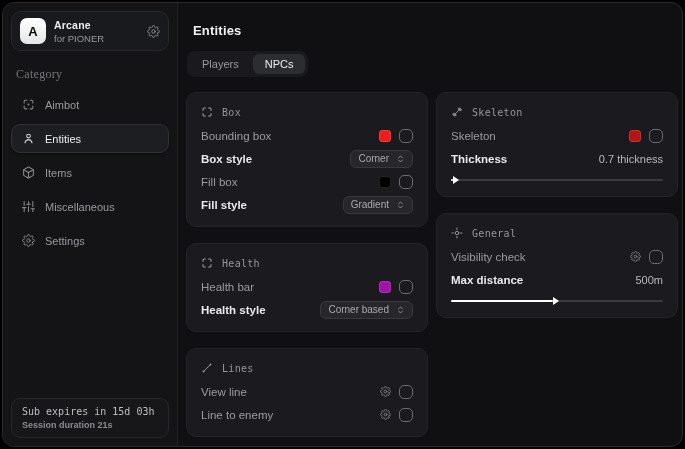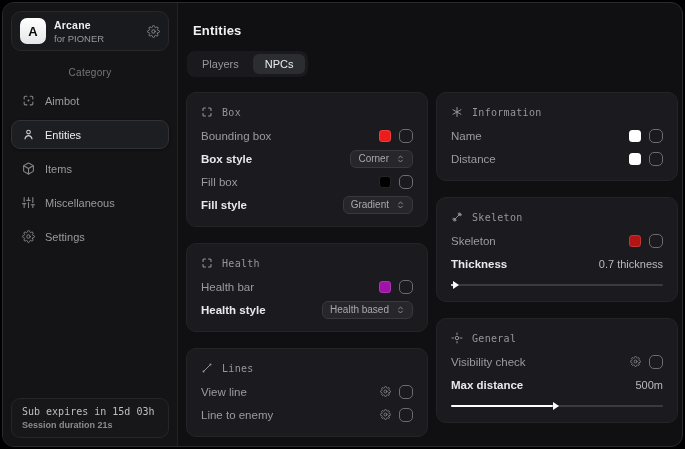--- a/index.html
+++ b/index.html
@@ -6,21 +6,21 @@
   html,body { width:685px; height:449px; background:#000; font-family:"Liberation Sans",sans-serif; overflow:hidden; }
   .window { position:absolute; inset:2px; background:#101013; border:1px solid #2b2b2f; border-radius:12px; display:flex; overflow:hidden; }
 
   
   .sidebar { width:178px; background:#141417; border-right:1px solid #222226; display:flex; flex-direction:column; padding:8px; }
   .app-card { display:flex; align-items:center; gap:8px; background:#191a1d; border:1px solid #27282c; border-radius:10px; padding:6px 8px; }
   .logo { width:26px; height:26px; background:linear-gradient(180deg,#ffffff,#e6e6e9); border-radius:7px; color:#0a0a0a; font-weight:800; font-size:13px; display:flex; align-items:center; justify-content:center; flex:0 0 auto; }
   .app-name { font-size:10.5px; font-weight:700; color:#ececee; letter-spacing:.2px; }
   .app-sub { font-size:9.5px; color:#98989c; margin-top:2px; }
   .header-gear { margin-left:auto; color:#8a8a8e; display:flex; cursor:pointer; }
-  .category { font-family:Liberation Sans, sans-serif; font-size:10px; color:#77777b; margin:16px 5px 8px; letter-spacing:.3px;text-align:center; }
+  .category { font-family:Liberation Serif, serif; font-size:12px; color:#77777b; margin:16px 5px 8px; letter-spacing:.3px; }
   .nav-item { display:flex; align-items:center; gap:10px; padding:7px 10px; border-radius:9px; color:#9a9a9e; font-size:11px; border:1px solid transparent; margin-bottom:5px; cursor:pointer; }
   .nav-item.active { background:#1d1e21; border-color:#303136; color:#ededef; box-shadow:0 1px 3px rgba(0,0,0,.4); }
   .nav-icon { display:flex; width:13px; color:inherit; opacity:.85; }
   .status-card { margin-top:auto; background:#17171a; border:1px solid #26262a; border-radius:9px; padding:7px 10px; }
   .status-line1 { font-family:"DejaVu Sans Mono",monospace; font-size:10px; color:#bfbfc3; white-space:nowrap; }
   .status-line2 { font-size:9px; font-weight:700; color:#8b8b8f; margin-top:3px; }
 
   
   .main { flex:1; padding:14px 4px 0 8px; }
   .main-title { font-size:13px; font-weight:700; color:#f1f1f3; margin:6px 0 0 7px; letter-spacing:.2px; }
@@ -243,21 +243,21 @@
           <div class="row">
             <span class="row-label">Health bar</span>
             <span class="controls">
               <span class="swatch" style="background: rgb(161, 18, 168);"></span>
               <span class="checkbox"></span>
             </span>
           </div>
           <div class="row">
             <span class="row-label bright">Health style</span>
             <span class="dropdown">
-              <span>Health based</span>
+              <span>Corner based</span>
               <span class="dicon">
                   <svg width="9" height="10" viewBox="0 0 24 24" fill="none" stroke="currentColor" stroke-width="2.6" stroke-linecap="round" stroke-linejoin="round">
                     <use href="#i-unfold"></use>
                   </svg>
                 </span>
             </span>
           </div>
         </div>
 
         <div class="card">
@@ -289,44 +289,20 @@
                   </svg>
                 </span>
               <span class="checkbox"></span>
             </span>
           </div>
         </div>
       </div>
 
       <div class="col">
 
-        <div class="card">
-          <div class="card-head">
-            <span class="hicon">
-                <svg width="12" height="12" viewBox="0 0 24 24" fill="none" stroke="currentColor" stroke-width="2" stroke-linecap="round">
-                  <use href="#i-asterisk"></use>
-                </svg>
-              </span>
-            <span>Information</span>
-          </div>
-          <div class="row">
-            <span class="row-label">Name</span>
-            <span class="controls">
-              <span class="swatch" style="background: rgb(255, 255, 255);"></span>
-              <span class="checkbox"></span>
-            </span>
-          </div>
-          <div class="row">
-            <span class="row-label">Distance</span>
-            <span class="controls">
-              <span class="swatch" style="background: rgb(255, 255, 255);"></span>
-              <span class="checkbox"></span>
-            </span>
-          </div>
-        </div>
 
         <div class="card">
           <div class="card-head">
             <span class="hicon">
                 <svg width="12" height="12" viewBox="0 0 24 24" fill="none" stroke="currentColor" stroke-width="1.8" stroke-linecap="round">
                   <use href="#i-bone"></use>
                 </svg>
               </span>
             <span>Skeleton</span>
           </div>

